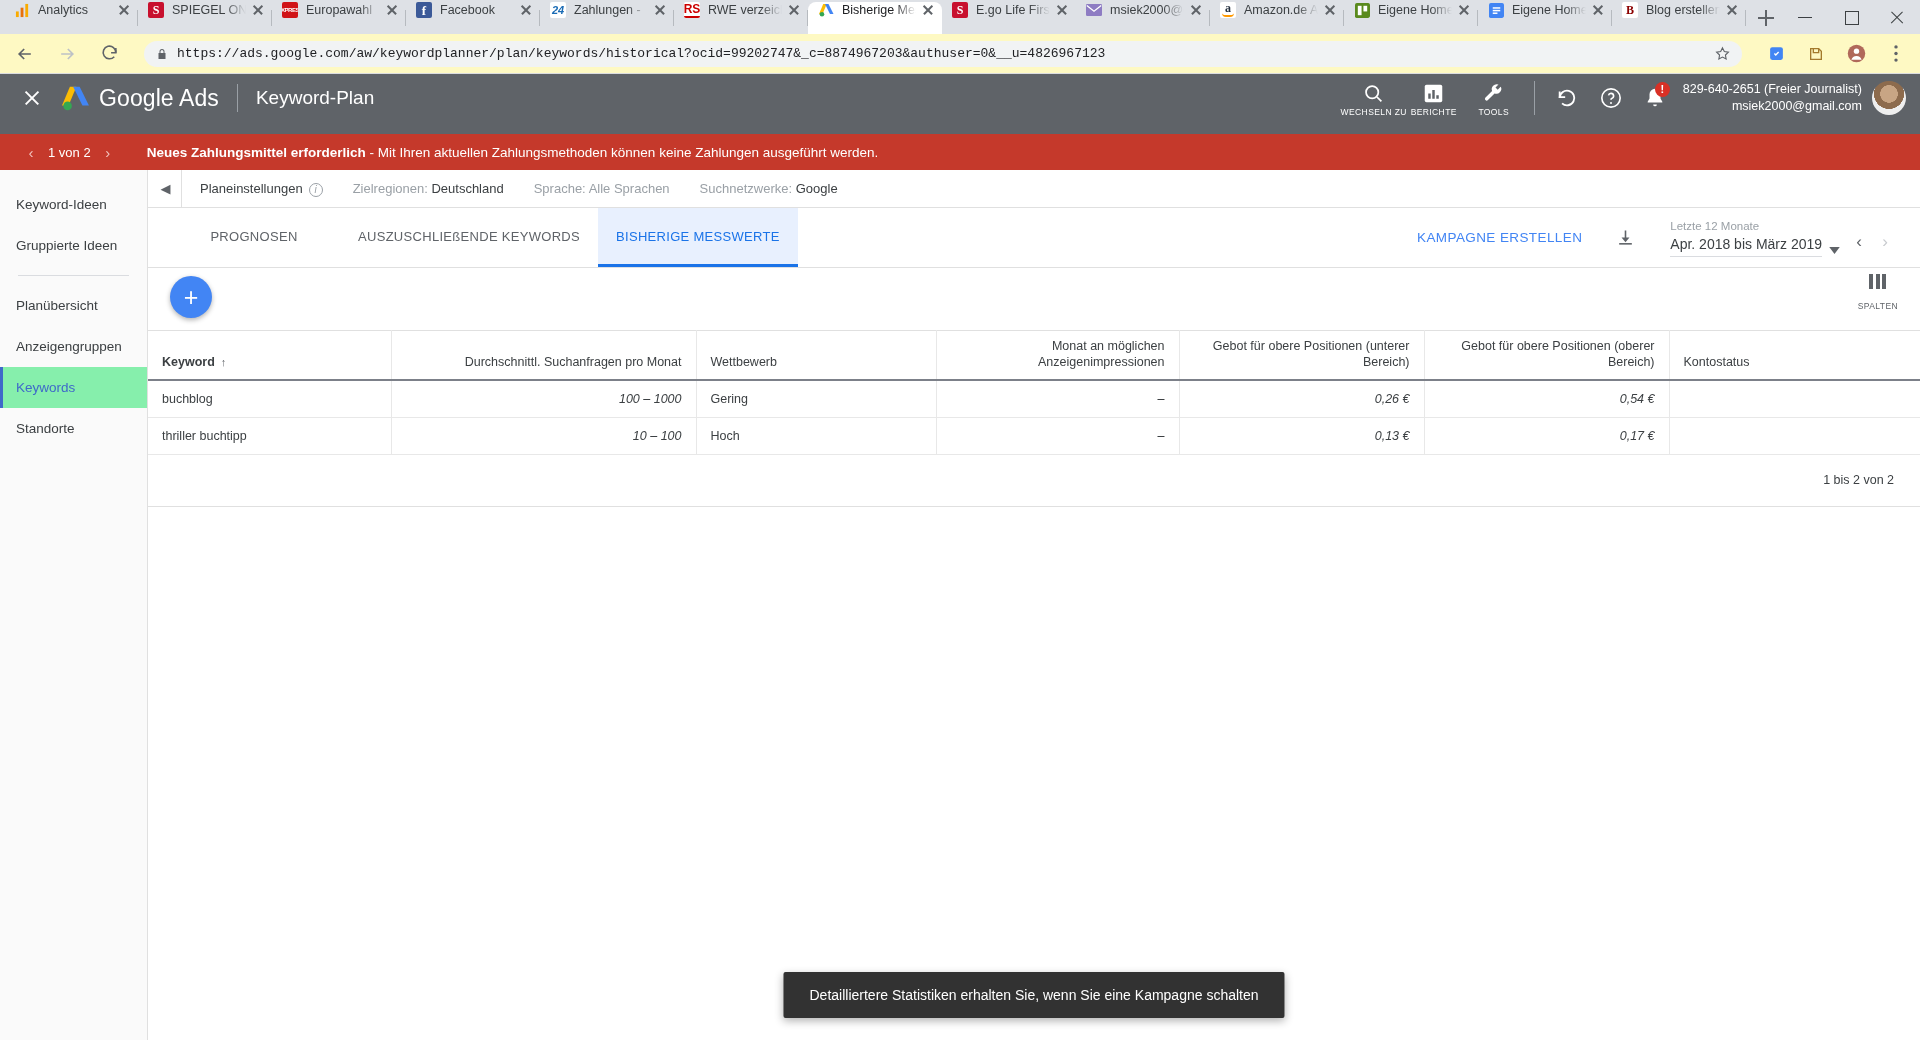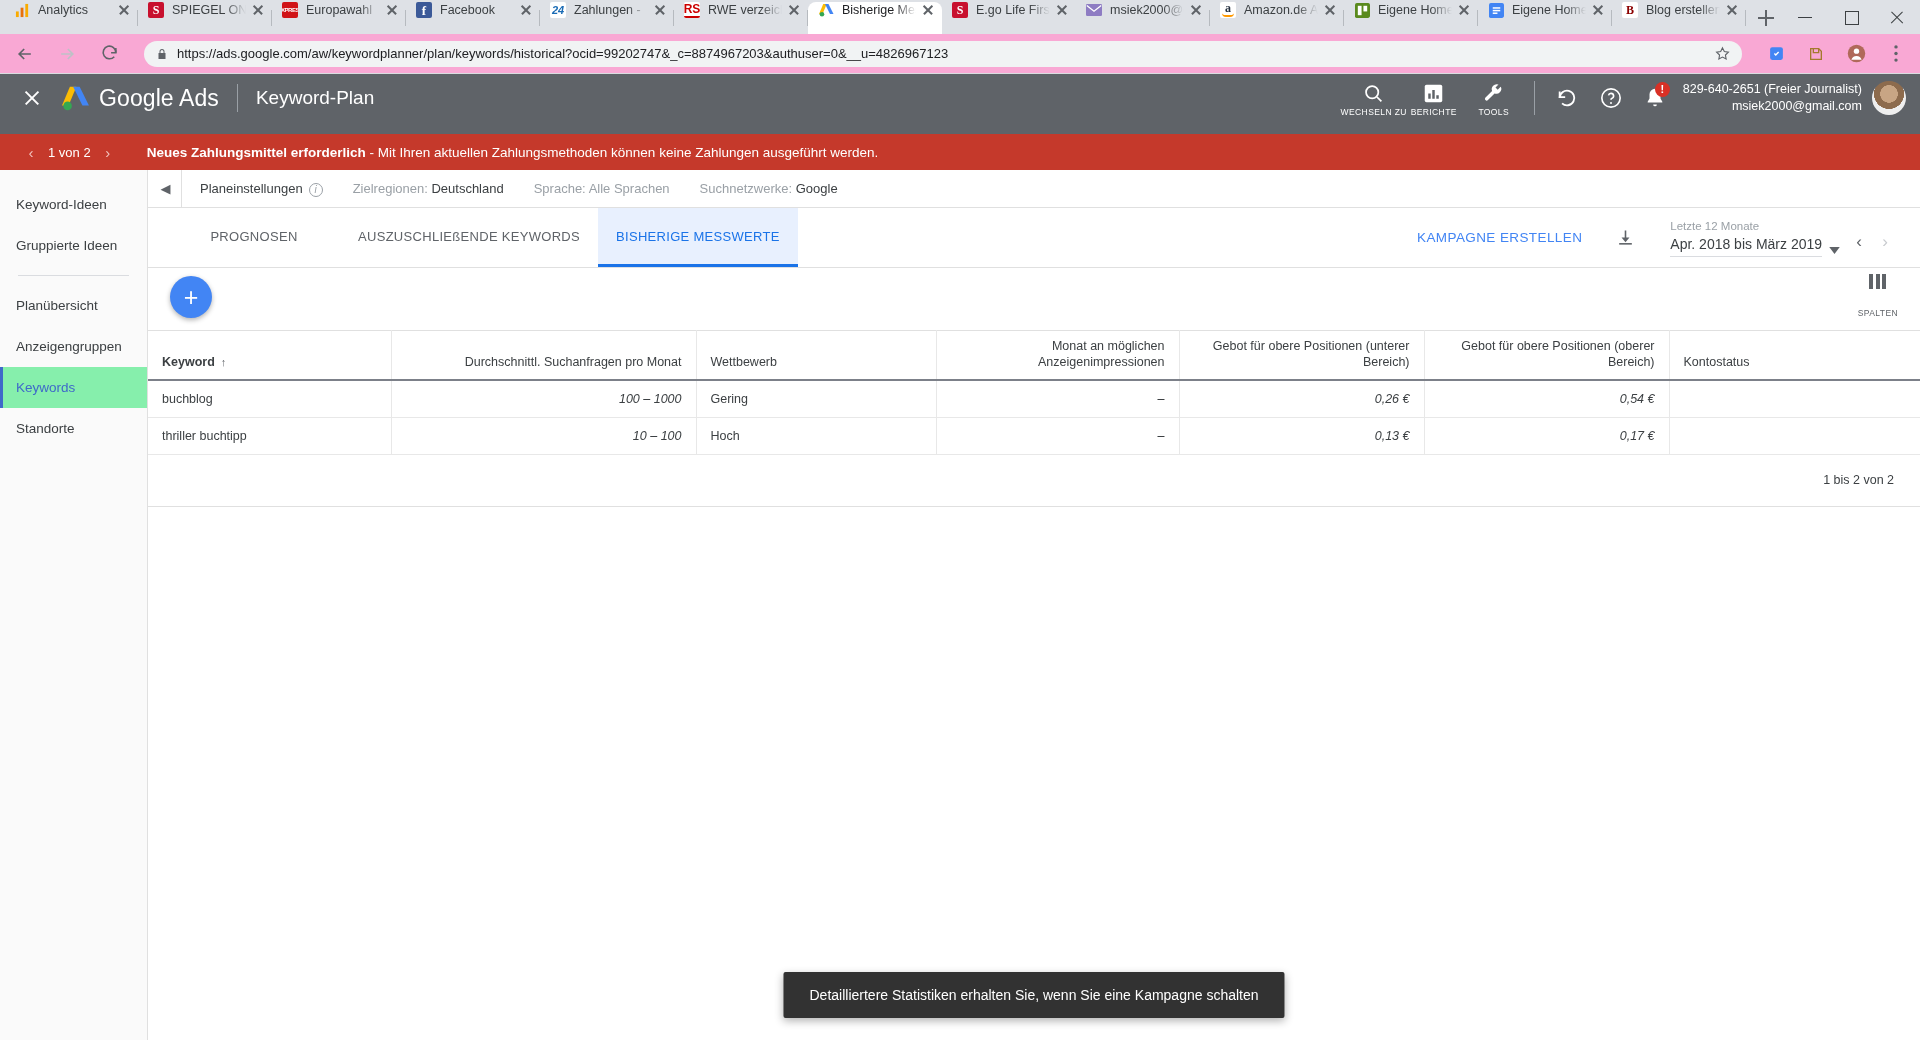--- a/index.html
+++ b/index.html
@@ -96,26 +96,27 @@
   }
   .wb-close::before, .wb-close::after {
     content: ""; position: absolute; left: 15px; top: 16.5px;
     width: 16px; height: 1.4px; background: #3c4043;
   }
   .wb-close::before { transform: rotate(45deg); }
   .wb-close::after  { transform: rotate(-45deg); }
 
   .toolbar {
     height: 40px;
-    background: #f9a8d4;
+    background: #fef9c3;
     display: flex;
     align-items: center;
     padding: 0 10px;
     gap: 12px;
     border-bottom: 1px solid #dadce0;
+    font-family: Liberation Mono, monospace;
   }
   .navbtn {
     width: 30px; height: 30px;
     display: flex; align-items: center; justify-content: center;
     color: #5f6368;
     flex: 0 0 30px;
   }
   .navbtn.dim { color: #bdc1c6; }
   .omnibox {
     flex: 1 1 auto;
@@ -278,21 +279,21 @@
   .fab {
     position: absolute; left: 22px; top: 8px;
     width: 42px; height: 42px; border-radius: 50%;
     background: #4285f4; color: #fff;
     display: flex; align-items: center; justify-content: center;
     font-size: 25px; font-weight: 300; line-height: 1;
     box-shadow: 0 2px 5px rgba(0,0,0,.3);
   }
   .columns-btn {
     position: absolute; right: 22px; top: 6px;
-    display: flex; flex-direction: column; align-items: center; gap: 19px;
+    display: flex; flex-direction: column; align-items: center; gap: 12px;
     color: #5f6368;
   }
   .columns-btn .lbl { font-size: 8.5px; letter-spacing: .4px; }
   .col-glyph { display: flex; gap: 2.5px; }
   .col-glyph i { width: 4px; height: 15px; background: #5f6368; display: block; }
 
   
   .kw-table { width: 100%; border-collapse: collapse; table-layout: fixed; }
   .kw-table th {
     font-size: 12.5px; font-weight: normal; color: #3c4043;

